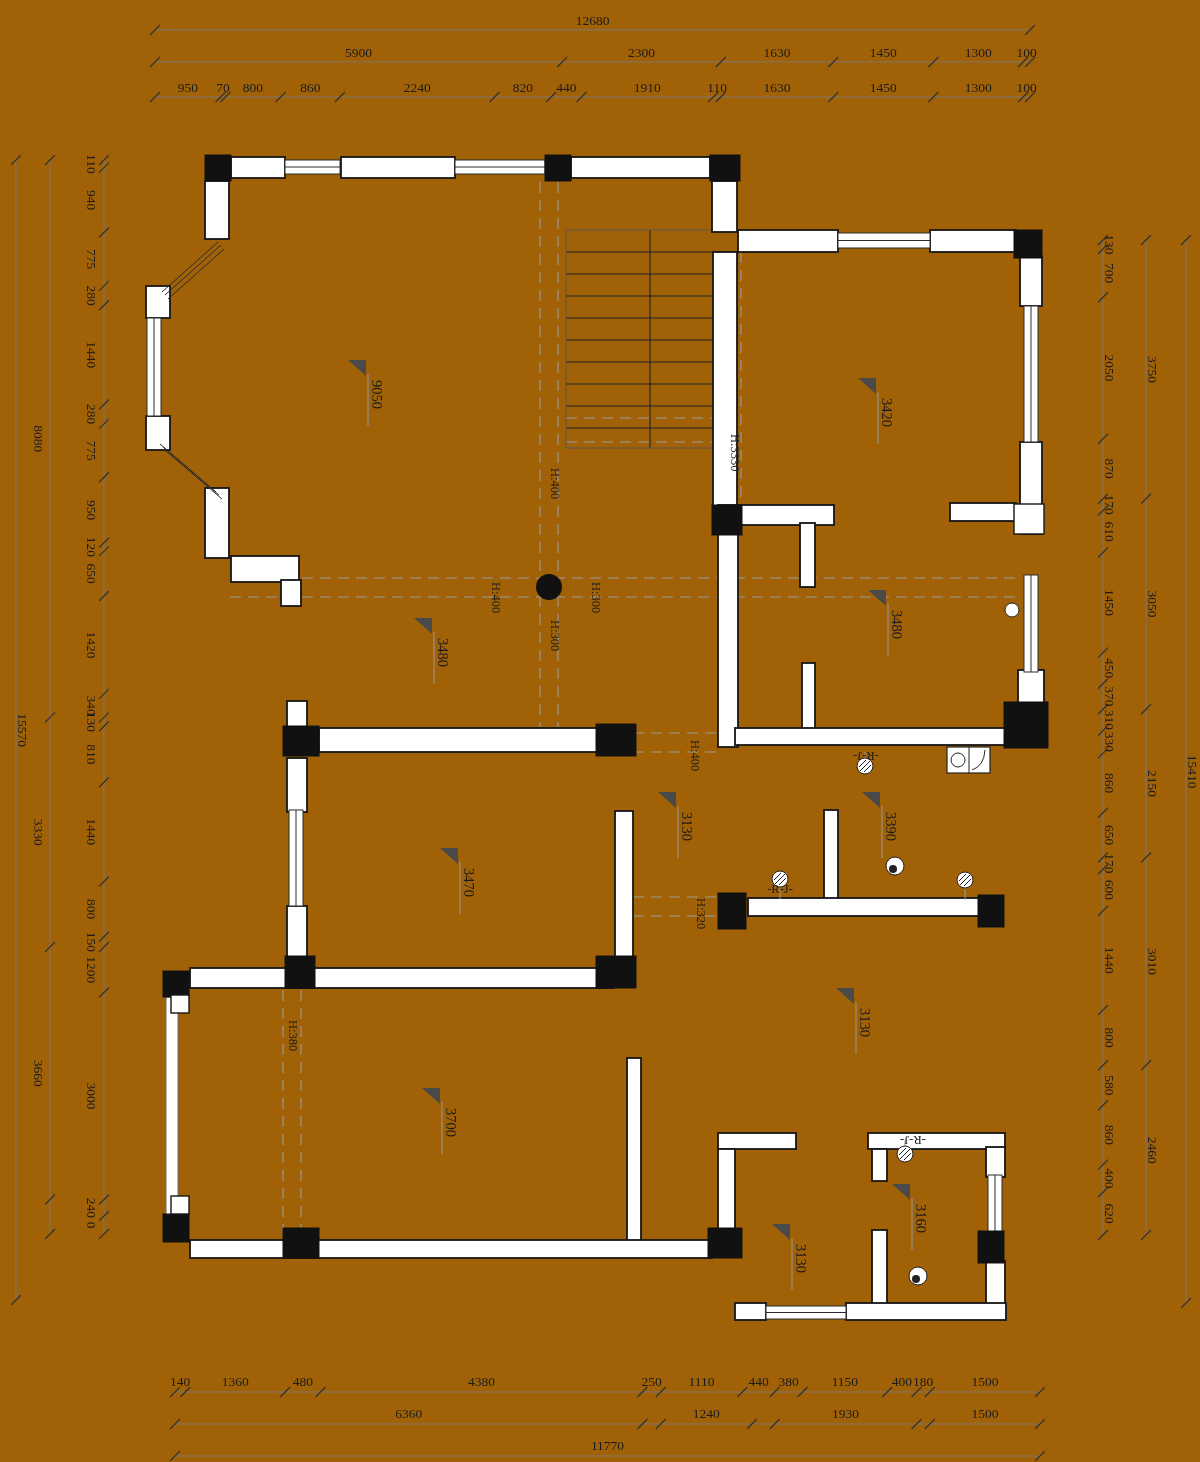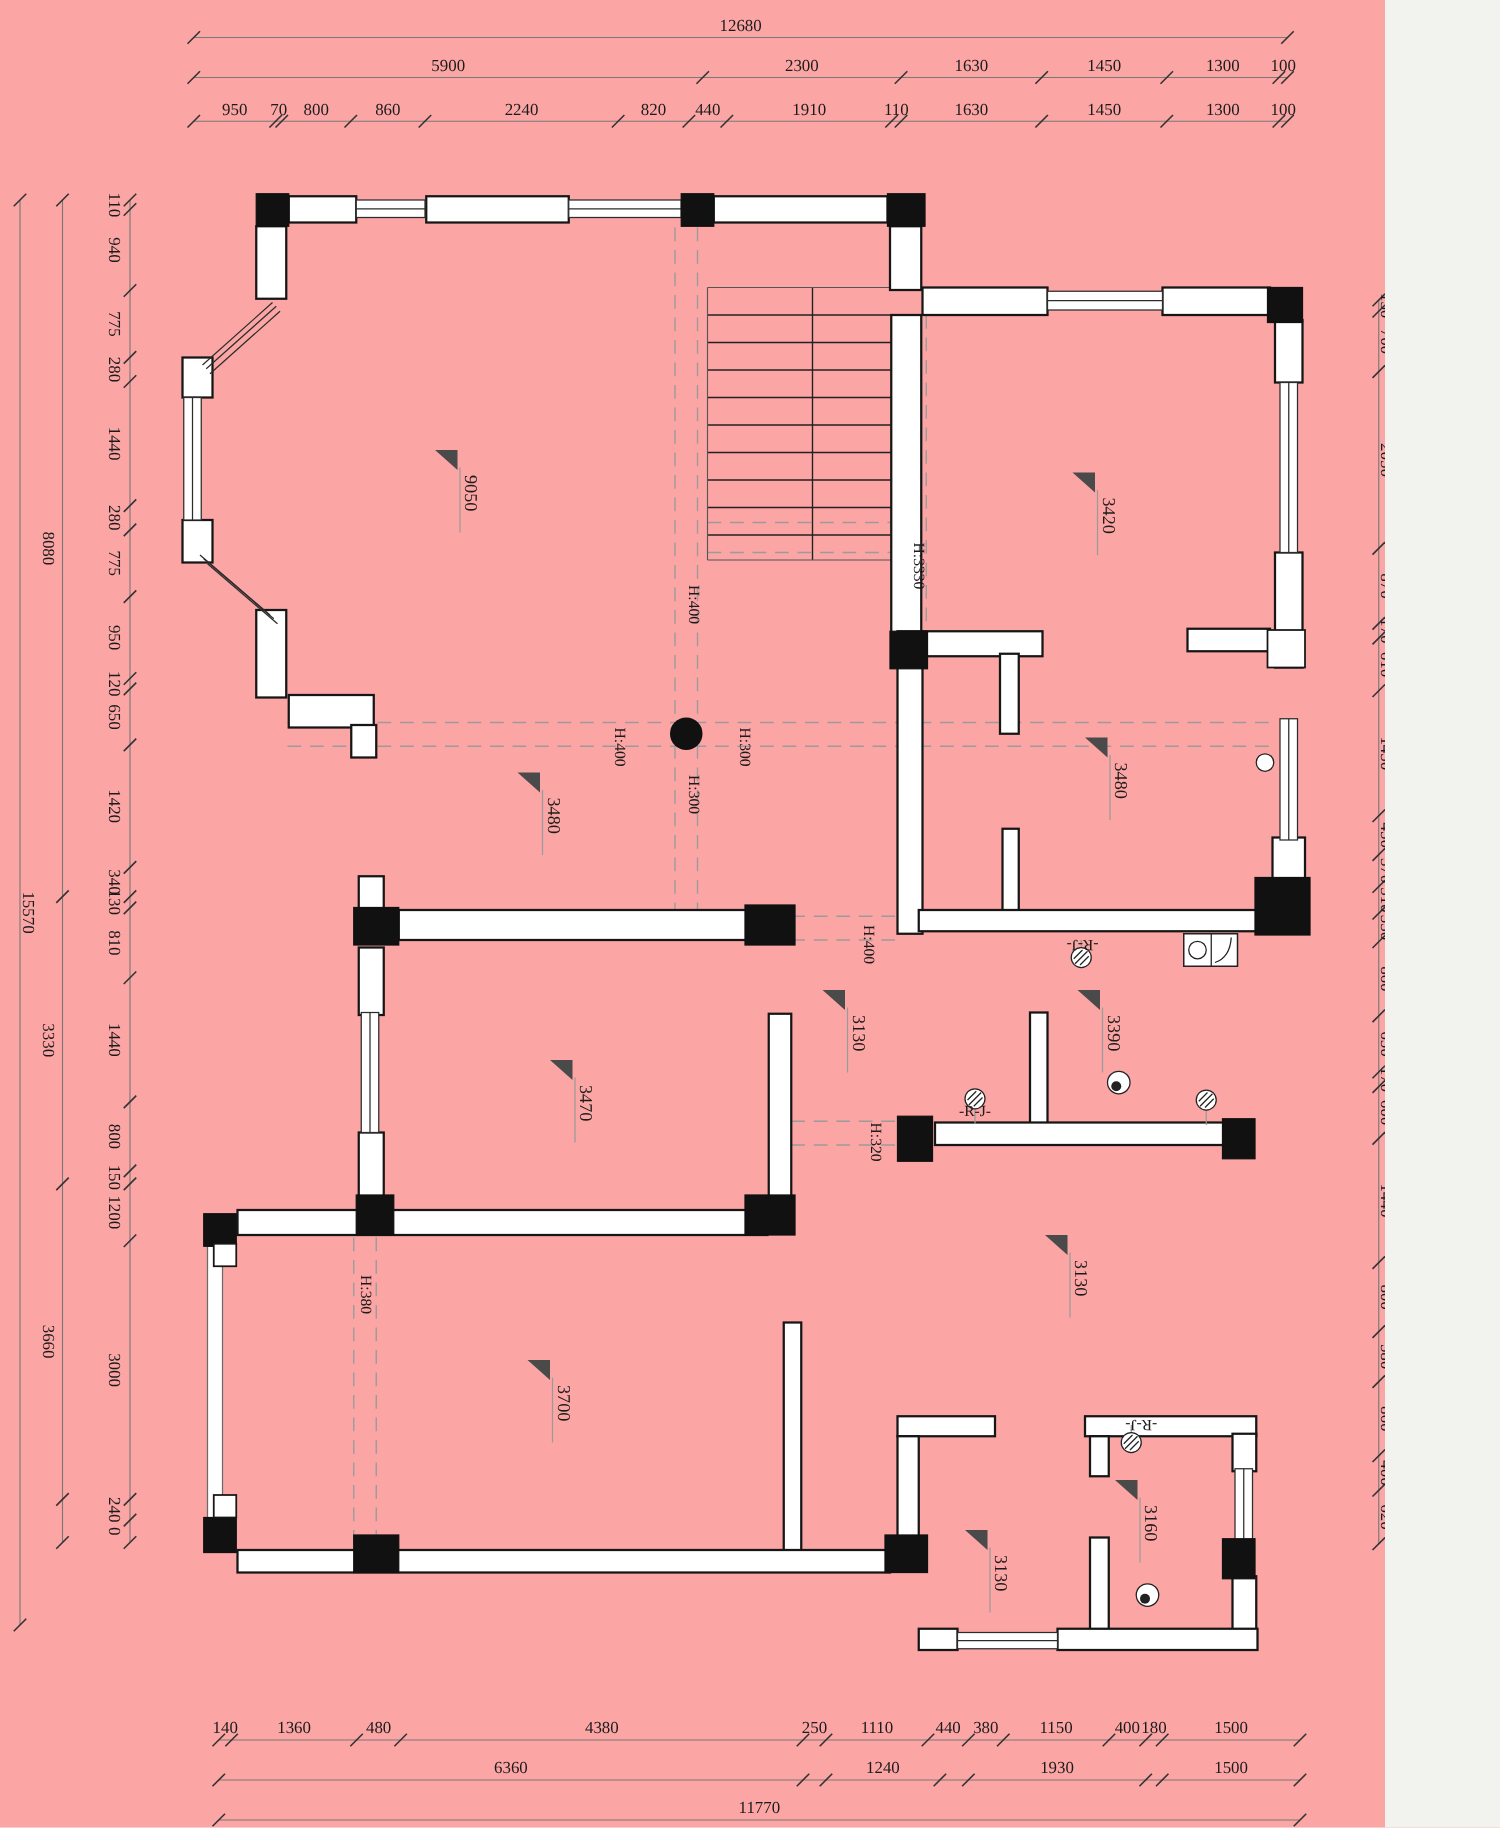--- a/index.html
+++ b/index.html
@@ -1,16 +1,16 @@
 <!DOCTYPE html>
 <html><head>
 <meta charset="utf-8">
 <style>
   html,body{margin:0;padding:0;background:#f2f2ef;}
-  #stage{position:relative;width:1108px;height:1462px;background:#fca5a5;overflow:hidden;}
+  #stage{position:relative;width:1200px;height:1462px;background:#a16207;overflow:hidden;}
   svg{display:block}
   .wall{fill:#ffffff;stroke:#161616;stroke-width:1.8}
   .thin{fill:#ffffff;stroke:#6a6a6a;stroke-width:1}
   .col{fill:#111111;stroke:#111111}
   .notch{fill:#ffffff;stroke:#161616;stroke-width:1.4}
   .win{fill:#ffffff;stroke:#2c2c2c;stroke-width:1}
   .winl{stroke:#2c2c2c;stroke-width:1;fill:none}
   .dash{stroke:#9b9b9b;stroke-width:1.1;stroke-dasharray:11 7;fill:none}
   .stair{stroke:#222;stroke-width:1.1}
   .stairlight{stroke:#555;stroke-width:0.9}

